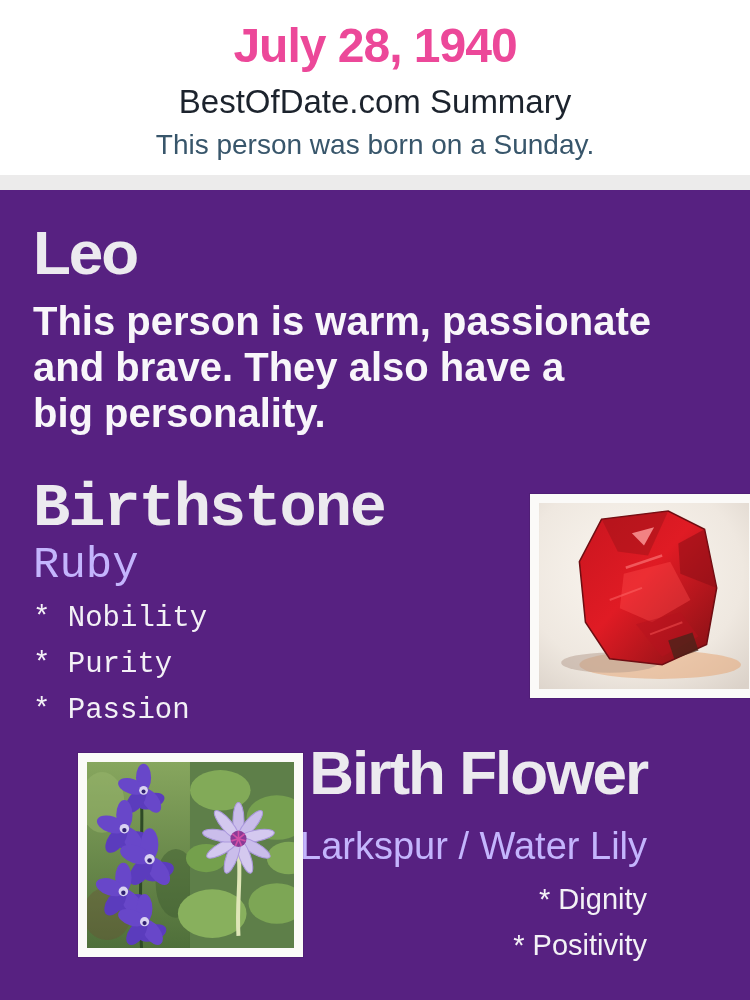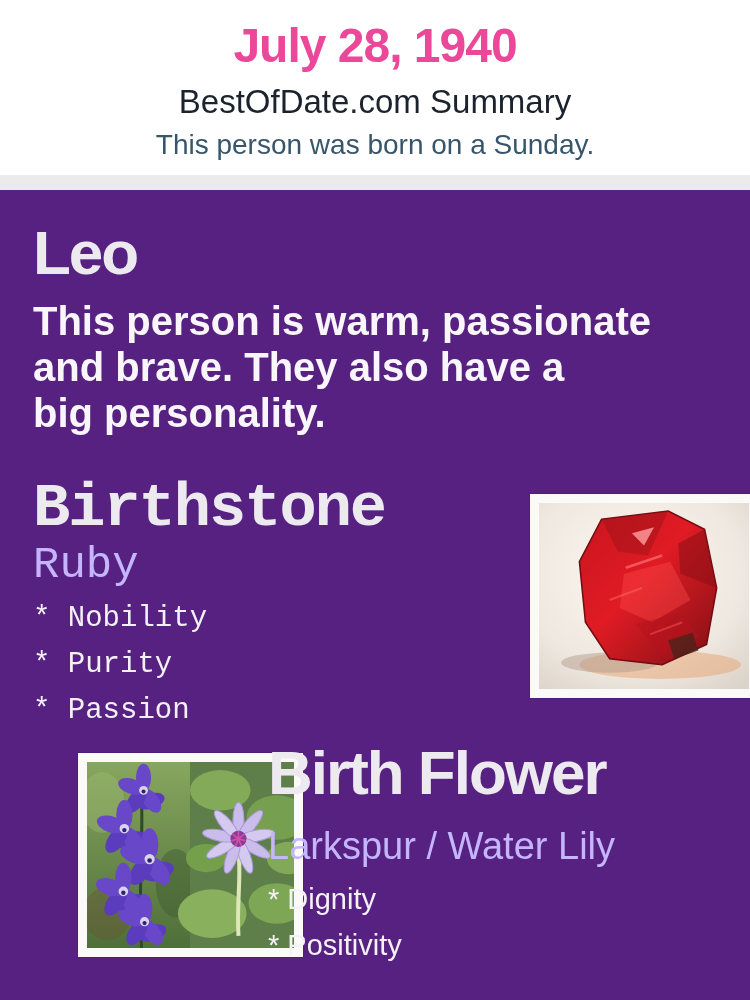--- a/index.html
+++ b/index.html
@@ -48,21 +48,21 @@
   .trait{ font-size:29px; line-height:30px; margin-top:16px; color:#F3F1F6; }
 
   .photo{
     position:absolute; background:#FBFAF8; box-sizing:border-box; padding:9px;
     box-shadow:0 0 0 1px rgba(0,0,0,0.08);
   }
   .photo svg{ display:block; width:100%; height:100%; }
   .ruby-photo{ left:490px; top:288px; width:228px; height:204px; }
   .flower-photo{ left:38px; top:547px; width:225px; height:204px; }
 
-  .birth-flower{ position:absolute; left:268px; top:552px; }
+  .birth-flower{ position:absolute; left:300px; top:552px;text-align:right; }
   .flower-name{ margin-top:20px; font-size:38px; line-height:44px; }
   .birth-flower .trait:first-of-type{ margin-top:16px; }
 </style>
 </head>
 <body>
 
 <div class="card">
 
   <header class="header">
     <h1 class="date">July 28, 1940</h1>

